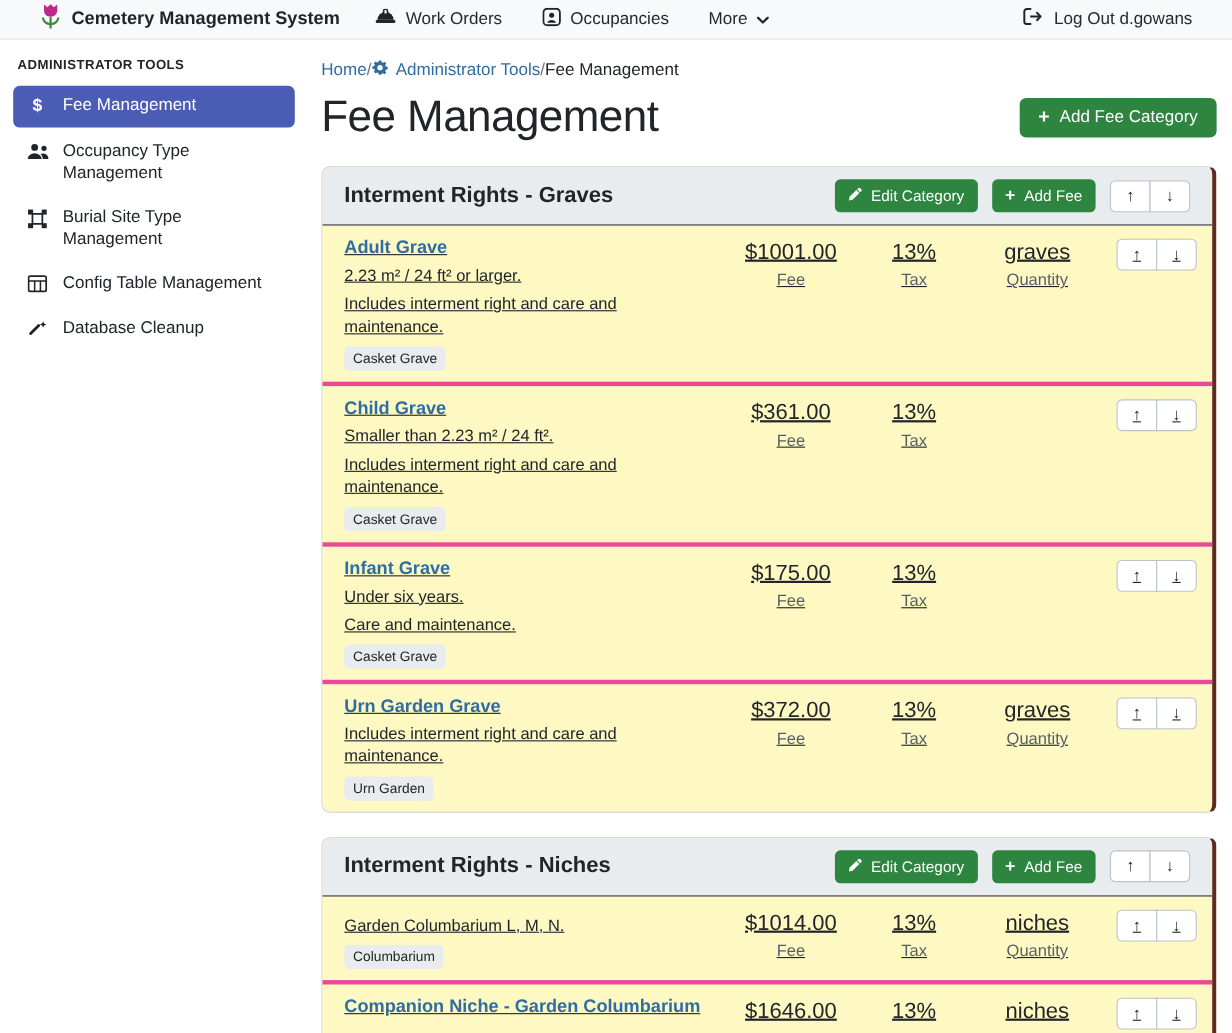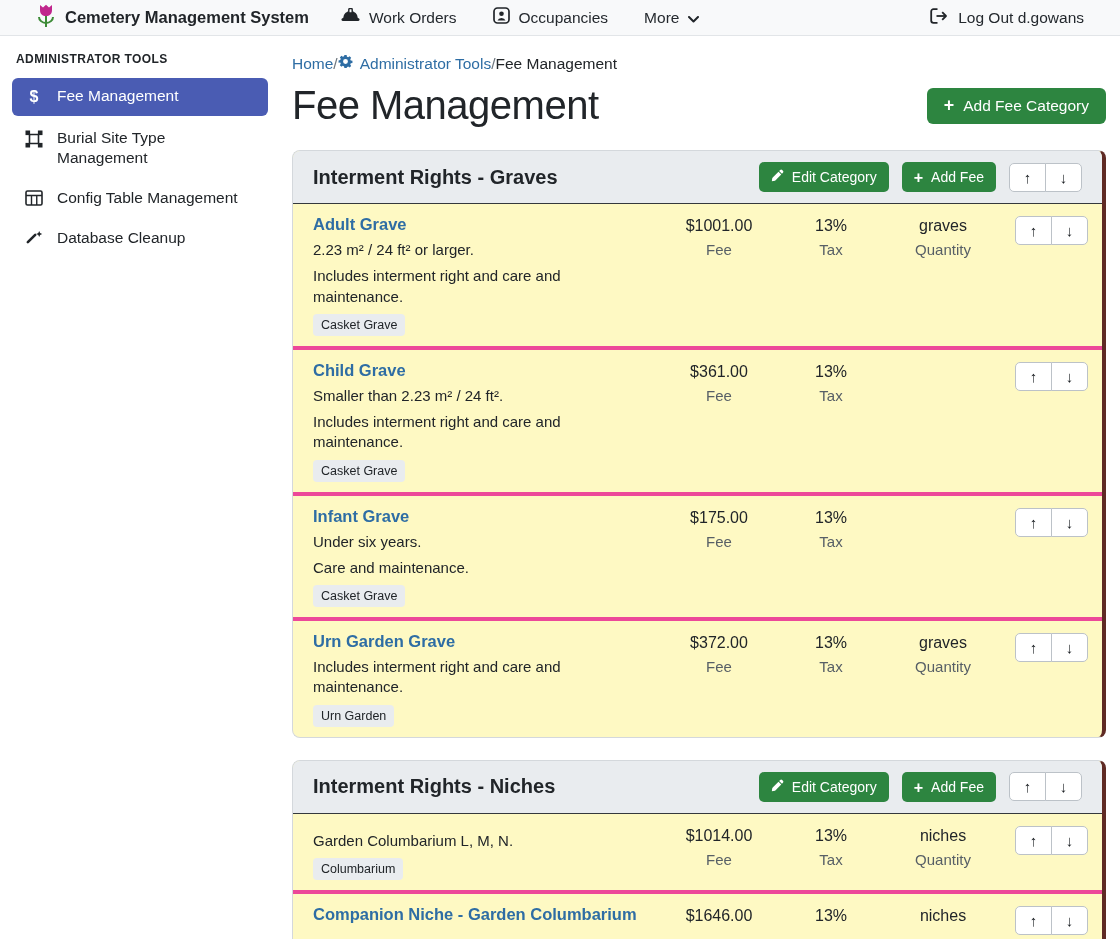--- a/index.html
+++ b/index.html
@@ -69,31 +69,31 @@
     border-radius: 8px; overflow: hidden;
   }
   .card-head {
     background: #e9ecef; display: flex; align-items: center;
     padding: 11px 20px; border-bottom: 1px solid #34383c;
   }
   .card-title { font-size: 20px; font-weight: 600; margin: 0; }
   .head-actions { margin-left: auto; display: flex; align-items: center; gap: 13px; }
 
   
-  .fee-row { display: flex; align-items: flex-start; padding: 11px 14px 10px 20px; }
+  .fee-row { display: flex; align-items: flex-start; padding: 11px 14px 10px 20px; text-decoration: underline; }
   .fee-row + .fee-row { border-top: 4px solid #ec4899; }
   .fee-main { flex: 1; min-width: 0; padding-right: 10px; }
   .fee-name { font-size: 16.5px; font-weight: 600; color: #2e6da4; text-decoration: none; cursor: pointer; }
   .fee-desc { font-size: 15px; margin-top: 6px; line-height: 1.35; color: #212529; }
   .badge {
     display: inline-block; margin-top: 7px; background: #e9ecef; color: #212529;
     border-radius: 4px; padding: 4px 8px; font-size: 12.5px;
   }
   .fee-col { width: 112px; flex-shrink: 0; text-align: center; padding-top: 2px; }
-  .fee-col .val { font-size: 16px; min-height: 19px; }
+  .fee-col .val { font-size: 20px; min-height: 19px; }
   .fee-col .sub { font-size: 15px; color: #575f66; margin-top: 5px; }
   .row-arrows { margin-left: 16px; margin-top: 1px; }
 </style>
 </head>
 <body>
 
 <header class="navbar">
   <a class="brand">
     <span>
       <svg width="20" height="26" viewBox="0 0 20 26">
@@ -152,20 +152,31 @@
 <div class="layout">
 
   <aside class="sidebar">
     <div class="sidebar-heading">ADMINISTRATOR TOOLS</div>
 
     <a class="side-item active">
       <span class="side-icon dollar-glyph">$</span>
       <span>Fee Management</span>
     </a>
 
+    <a class="side-item">
+      <span class="side-icon">
+        <svg width="21" height="15" viewBox="0 0 21 15" fill="currentColor">
+          <circle cx="7.5" cy="4" r="3.1"></circle>
+          <path d="M1.2 14.5 a6.3 5.2 0 0 1 12.6 0 z"></path>
+          <circle cx="16" cy="4.8" r="2.4"></circle>
+          <path d="M14.9 14.5 a7.8 7 0 0 0 -1.9 -4.4 a4.8 4.8 0 0 1 7 4.4 z"></path>
+        </svg>
+      </span>
+      <span>Occupancy Type Management</span>
+    </a>
 
     <a class="side-item">
       <span class="side-icon">
         <svg width="18" height="18" viewBox="0 0 18 18" fill="currentColor">
           <path d="M4.5 4.5 h9 v9 h-9 z" fill="none" stroke="currentColor" stroke-width="1.6"></path>
           <rect x="0.5" y="0.5" width="4.6" height="4.6"></rect>
           <rect x="12.9" y="0.5" width="4.6" height="4.6"></rect>
           <rect x="0.5" y="12.9" width="4.6" height="4.6"></rect>
           <rect x="12.9" y="12.9" width="4.6" height="4.6"></rect>
         </svg>

